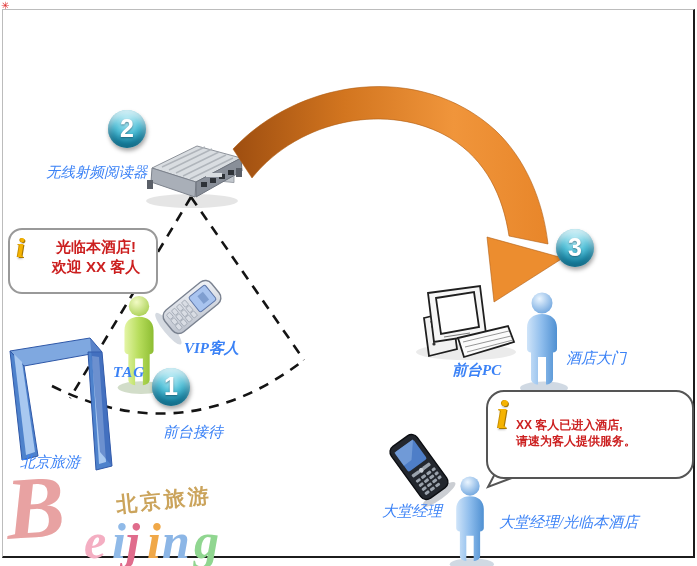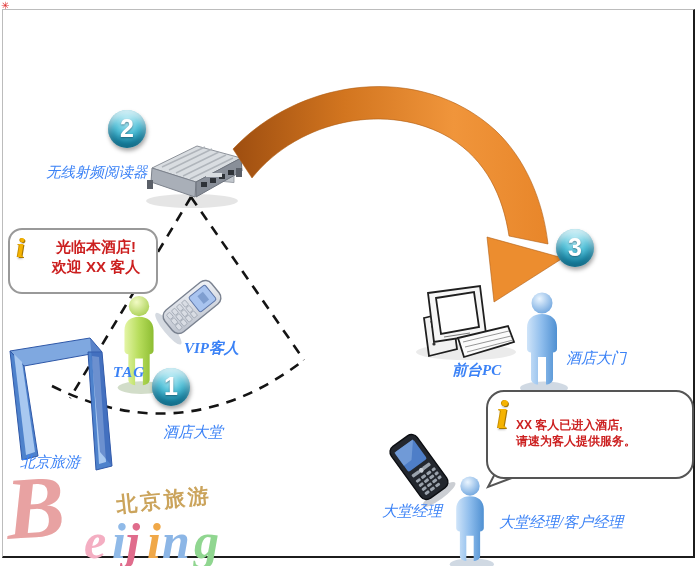--- a/index.html
+++ b/index.html
@@ -239,26 +239,26 @@
     </g>
   </svg>
 
   <div class="badge" style="left:108px;top:110px;">2</div>
   <div class="badge" style="left:152px;top:368px;">1</div>
   <div class="badge" style="left:556px;top:229px;">3</div>
 
   <div class="label" style="left:46px;top:163px;font-size:14.5px;">无线射频阅读器</div>
   <div class="label b" style="left:113px;top:333px;letter-spacing:1px;margin-top:31px;">TAG</div>
   <div class="label b" style="left:184px;top:339px;">VIP客人</div>
-  <div class="label" style="left:163px;top:423px;">酒店大堂</div>
+  <div class="label" style="left:163px;top:423px;">前台接待</div>
   <div class="label" style="left:20px;top:453px;">北京旅游</div>
   <div class="label b" style="left:452px;top:361px;">前台PC</div>
   <div class="label" style="left:566px;top:349px;">酒店大门</div>
   <div class="label" style="left:382px;top:502px;">大堂经理</div>
-  <div class="label" style="left:499px;top:513px;">大堂经理/客户经理</div>
+  <div class="label" style="left:499px;top:513px;">大堂经理/光临本酒店</div>
 
   <div class="callout" id="callout-welcome">
     <span class="co-icon">i</span>
     <div class="co-text">
       <div>光临本酒店!</div>
       <div>欢迎 XX 客人</div>
     </div>
   </div>
 
   <div class="callout" id="callout-alert">

